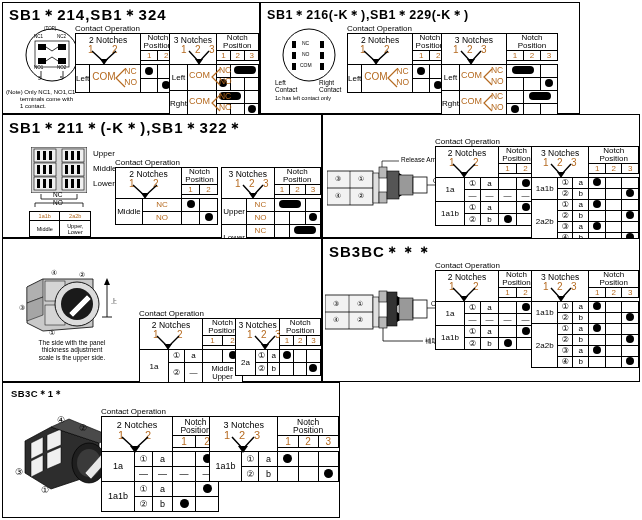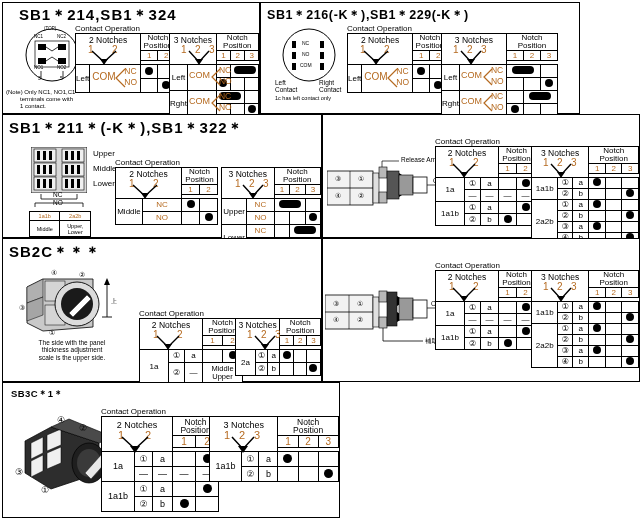--- a/index.html
+++ b/index.html
@@ -30,21 +30,21 @@
   .term-tbl td{border:1px solid #000;text-align:center;padding:1px 2px;}
   .orange{color:#b56a20;}
   .hdr2{font-size:8px;}
 </style>
 </head>
 <body>
 
 <div class="page">
 
   <div class="sec" style="left:2px;top:2px;width:258px;height:112px;">
-    <div class="big-title" style="position:absolute;left:16px;top:3px;">SB1＊214,SB1＊324</div>
+    <div class="big-title" style="position:absolute;left:6px;top:3px;">SB1＊214,SB1＊324</div>
 
     <div class="fig" style="left:18px;top:24px;width:62px;height:58px;">
       <svg width="62" height="58" viewBox="0 0 62 58">
         <circle cx="31" cy="28" r="26" fill="#fff" stroke="#000" stroke-width="1"></circle>
         <rect x="14" y="14" width="34" height="26" fill="none" stroke="#000" stroke-width="0.7"></rect>
         <rect x="17" y="17" width="8" height="6" fill="#000"></rect>
         <rect x="37" y="17" width="8" height="6" fill="#000"></rect>
         <rect x="17" y="31" width="8" height="6" fill="#000"></rect>
         <rect x="37" y="31" width="8" height="6" fill="#000"></rect>
         <path d="M25 20 L31 24 M37 20 L31 24" stroke="#000" stroke-width="0.8" fill="none"></path>
@@ -643,21 +643,20 @@
         <td>b</td>
         <td></td>
         <td></td>
         <td><span class="dot"></span></td>
       </tr>
     </tbody>
       </table>
   </div>
 
   <div class="sec" style="left:2px;top:238px;width:320px;height:144px;">
-    <div class="big-title" style="position:absolute;left:6px;top:4px;">SB2C＊＊＊</div>
 
     <div class="fig" style="left:18px;top:32px;width:96px;height:66px;">
       <svg width="96" height="66" viewBox="0 0 96 66">
         <polygon points="6,16 22,8 72,8 72,56 22,60 6,52" fill="#c9c9c9" stroke="#000" stroke-width="0.8"></polygon>
         <polygon points="6,16 22,8 22,26 6,32" fill="#b0b0b0" stroke="#000" stroke-width="0.5"></polygon>
         <polygon points="6,32 22,26 22,44 6,50" fill="#a5a5a5" stroke="#000" stroke-width="0.5"></polygon>
         <rect x="24" y="10" width="20" height="20" fill="#d5d5d5" stroke="#000" stroke-width="0.5"></rect>
         <rect x="24" y="34" width="20" height="20" fill="#d5d5d5" stroke="#000" stroke-width="0.5"></rect>
         <circle cx="56" cy="33" r="22" fill="#dcdcdc" stroke="#000" stroke-width="0.9"></circle>
         <circle cx="56" cy="33" r="16" fill="#1a1a1a"></circle>
@@ -768,20 +767,21 @@
         <td>b</td>
         <td></td>
         <td></td>
         <td><span class="dot"></span></td>
       </tr>
     </tbody>
       </table>
   </div>
 
   <div class="sec" style="left:322px;top:238px;width:318px;height:144px;">
+    <div class="big-title" style="position:absolute;left:6px;top:4px;">SB3BC＊＊＊</div>
 
     <div class="fig" style="left:2px;top:48px;width:112px;height:62px;">
       <svg width="112" height="62" viewBox="0 0 112 62">
         <rect x="0" y="8" width="48" height="34" fill="#f2f2f2" stroke="#000" stroke-width="0.8"></rect>
         <line x1="24" y1="8" x2="24" y2="42" stroke="#000" stroke-width="0.6"></line>
         <line x1="0" y1="25" x2="48" y2="25" stroke="#000" stroke-width="0.8"></line>
         <rect x="48" y="10" width="6" height="30" fill="#e0e0e0" stroke="#000" stroke-width="0.6"></rect>
         <rect x="54" y="4" width="8" height="11" fill="#b8b8b8" stroke="#000" stroke-width="0.6"></rect>
         <rect x="54" y="30" width="8" height="11" fill="#b8b8b8" stroke="#000" stroke-width="0.6"></rect>
         <rect x="62" y="5" width="10" height="34" fill="#333" stroke="#000" stroke-width="0.6"></rect>

